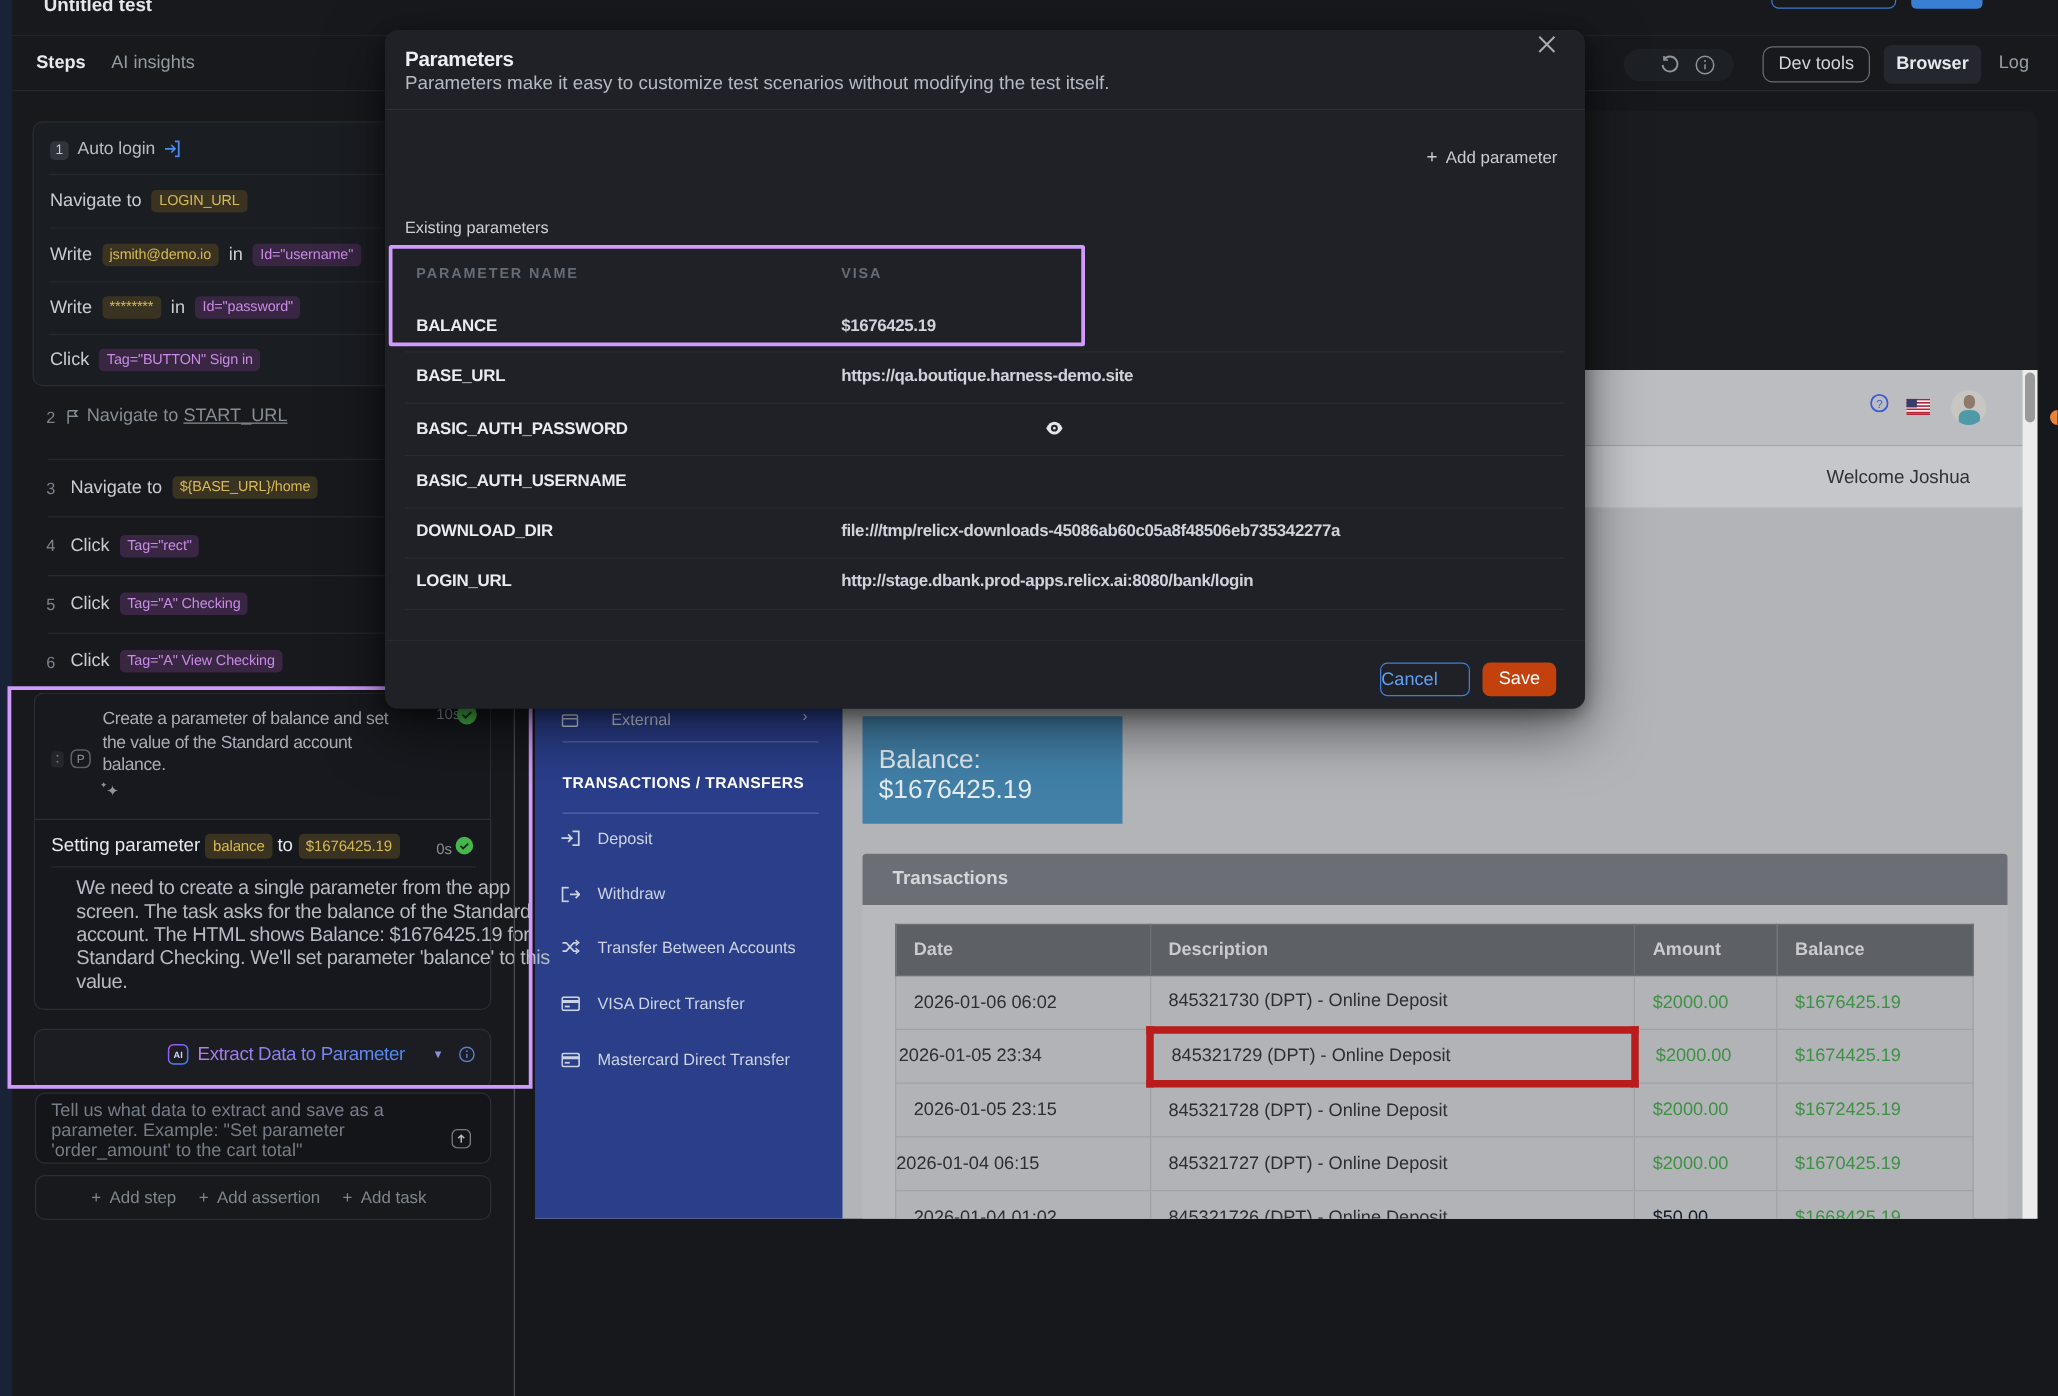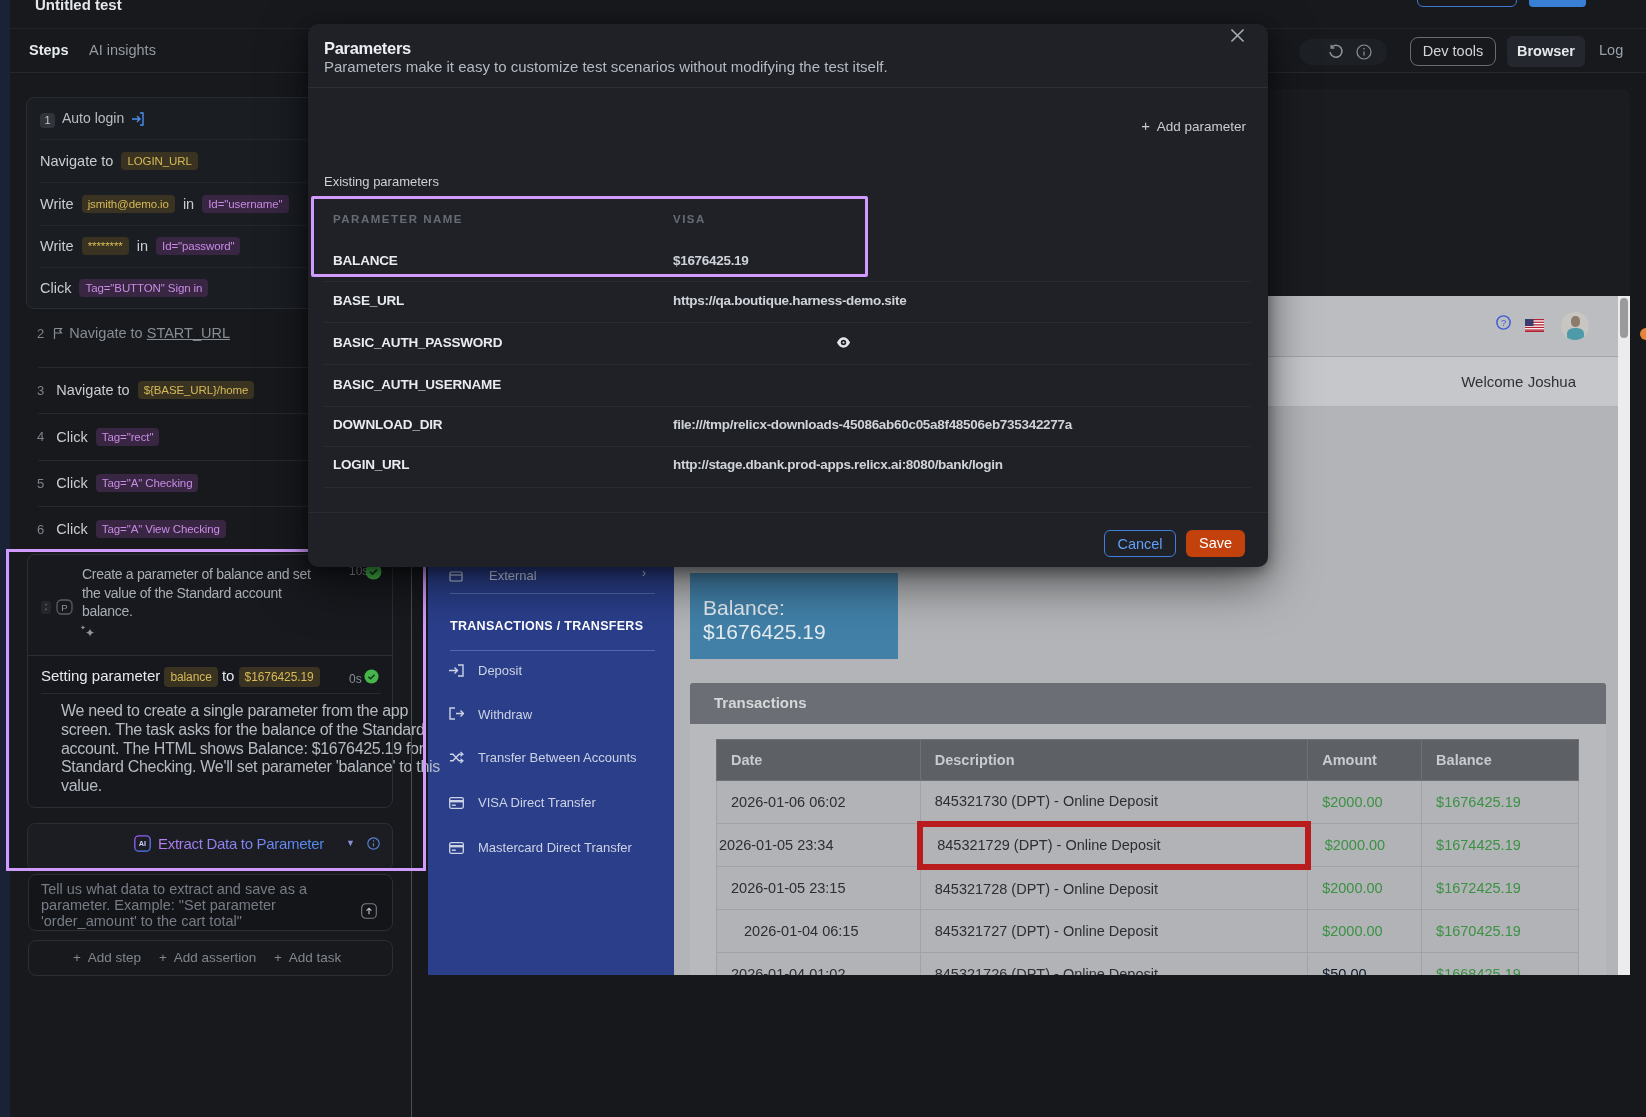--- a/index.html
+++ b/index.html
@@ -119,21 +119,21 @@
       <div style="position:absolute;left:22px;top:236px;width:205px;height:1px;background:#5468ab;"></div>
       <div style="position:absolute;left:22px;top:262px;font-size:12.5px;font-weight:bold;letter-spacing:0.3px;color:#ffffff;">TRANSACTIONS / TRANSFERS</div>
       <div style="position:absolute;left:22px;top:293px;width:205px;height:1px;background:#5468ab;"></div>
       <div style="position:absolute;left:21px;top:306px;font-size:13px;display:flex;align-items:center;">
           <svg width="15" height="13" viewBox="0 0 15 13" fill="none" stroke="#ccd3e4" stroke-width="1.4">
             <path d="M9 1h5v11H9"></path>
             <path d="M0 6.5h8M5.5 3.5l3 3-3 3"></path>
           </svg>
           <span style="margin-left:14px;">Deposit</span>
         </div>
-      <div style="position:absolute;left:21px;top:350px;font-size:13px;display:flex;align-items:flex-start;">
+      <div style="position:absolute;left:21px;top:350px;font-size:13px;display:flex;align-items:flex-end;">
           <svg width="15" height="13" viewBox="0 0 15 13" fill="none" stroke="#ccd3e4" stroke-width="1.4">
             <path d="M6 1H1v11h5"></path>
             <path d="M7 6.5h8M11.5 3.5l3 3-3 3"></path>
           </svg>
           <span style="margin-left:14px;">Withdraw</span>
         </div>
       <div style="position:absolute;left:21px;top:393px;font-size:13px;display:flex;align-items:center;">
           <svg width="15" height="13" viewBox="0 0 15 13" fill="none" stroke="#ccd3e4" stroke-width="1.4">
             <path d="M1 3.2h3l6 6.6h3"></path>
             <path d="M1 9.8h3l6-6.6h3"></path>
@@ -188,21 +188,21 @@
           <td style="border:1px solid #a0a2a5;padding-left:14px;color:#3c9143;">$2000.00</td>
           <td style="border:1px solid #a0a2a5;padding-left:14px;color:#3c9143;">$1674425.19</td>
         </tr>
         <tr style="background:#b1b3b6;height:43px;">
           <td style="border:1px solid #a0a2a5;padding-left:14px;">2026-01-05 23:15</td>
           <td style="border:1px solid #a0a2a5;padding-left:14px;">845321728 (DPT) - Online Deposit</td>
           <td style="border:1px solid #a0a2a5;padding-left:14px;color:#3c9143;">$2000.00</td>
           <td style="border:1px solid #a0a2a5;padding-left:14px;color:#3c9143;">$1672425.19</td>
         </tr>
         <tr style="background:#b1b3b6;height:43px;">
-          <td style="border:1px solid #a0a2a5;padding-left:27px;">2026-01-04 06:15</td>
+          <td style="border:1px solid #a0a2a5;padding-left:0;">2026-01-04 06:15</td>
           <td style="border:1px solid #a0a2a5;padding-left:14px;">845321727 (DPT) - Online Deposit</td>
           <td style="border:1px solid #a0a2a5;padding-left:14px;color:#3c9143;">$2000.00</td>
           <td style="border:1px solid #a0a2a5;padding-left:14px;color:#3c9143;">$1670425.19</td>
         </tr>
         <tr style="background:#b1b3b6;height:43px;">
           <td style="border:1px solid #a0a2a5;padding-left:14px;">2026-01-04 01:02</td>
           <td style="border:1px solid #a0a2a5;padding-left:14px;">845321726 (DPT) - Online Deposit</td>
           <td style="border:1px solid #a0a2a5;padding-left:14px;color:#0f172a;">$50.00</td>
           <td style="border:1px solid #a0a2a5;padding-left:14px;color:#3c9143;">$1668425.19</td>
         </tr>
@@ -355,16 +355,16 @@
         <span class="mval">file:///tmp/relicx-downloads-45086ab60c05a8f48506eb735342277a</span>
       </div>
     <div class="mdiv" style="top:422px;"></div>
     <div class="mrow" style="top:433px;">
         <span class="mname">LOGIN_URL</span>
         <span class="mval">http://stage.dbank.prod-apps.relicx.ai:8080/bank/login</span>
       </div>
     <div class="mdiv" style="top:463px;"></div>
     <div style="position:absolute;left:3px;top:172px;width:557px;height:81px;border:3px solid #d09bfc;border-radius:2px;"></div>
     <div style="position:absolute;left:0px;top:488px;width:960px;height:1px;background:#272a31;"></div>
-    <div style="position:absolute;left:796px;top:506px;width:72px;height:27px;border:1px solid #3f7fd9;border-radius:6px;color:#62a0f5;font-size:14.5px;text-align:center;line-height:26px;">Cancel</div>
+    <div style="position:absolute;left:796px;top:506px;width:72px;height:27px;border:1px solid #3f7fd9;border-radius:6px;color:#62a0f5;font-size:14.5px;text-align:left;line-height:26px;">Cancel</div>
     <div style="position:absolute;left:878px;top:506px;width:59px;height:27px;background:#c2410c;border-radius:6px;color:#fff;font-size:14.5px;text-align:center;line-height:27px;">Save</div>
   </div>
 </div>
 
 </body></html>

